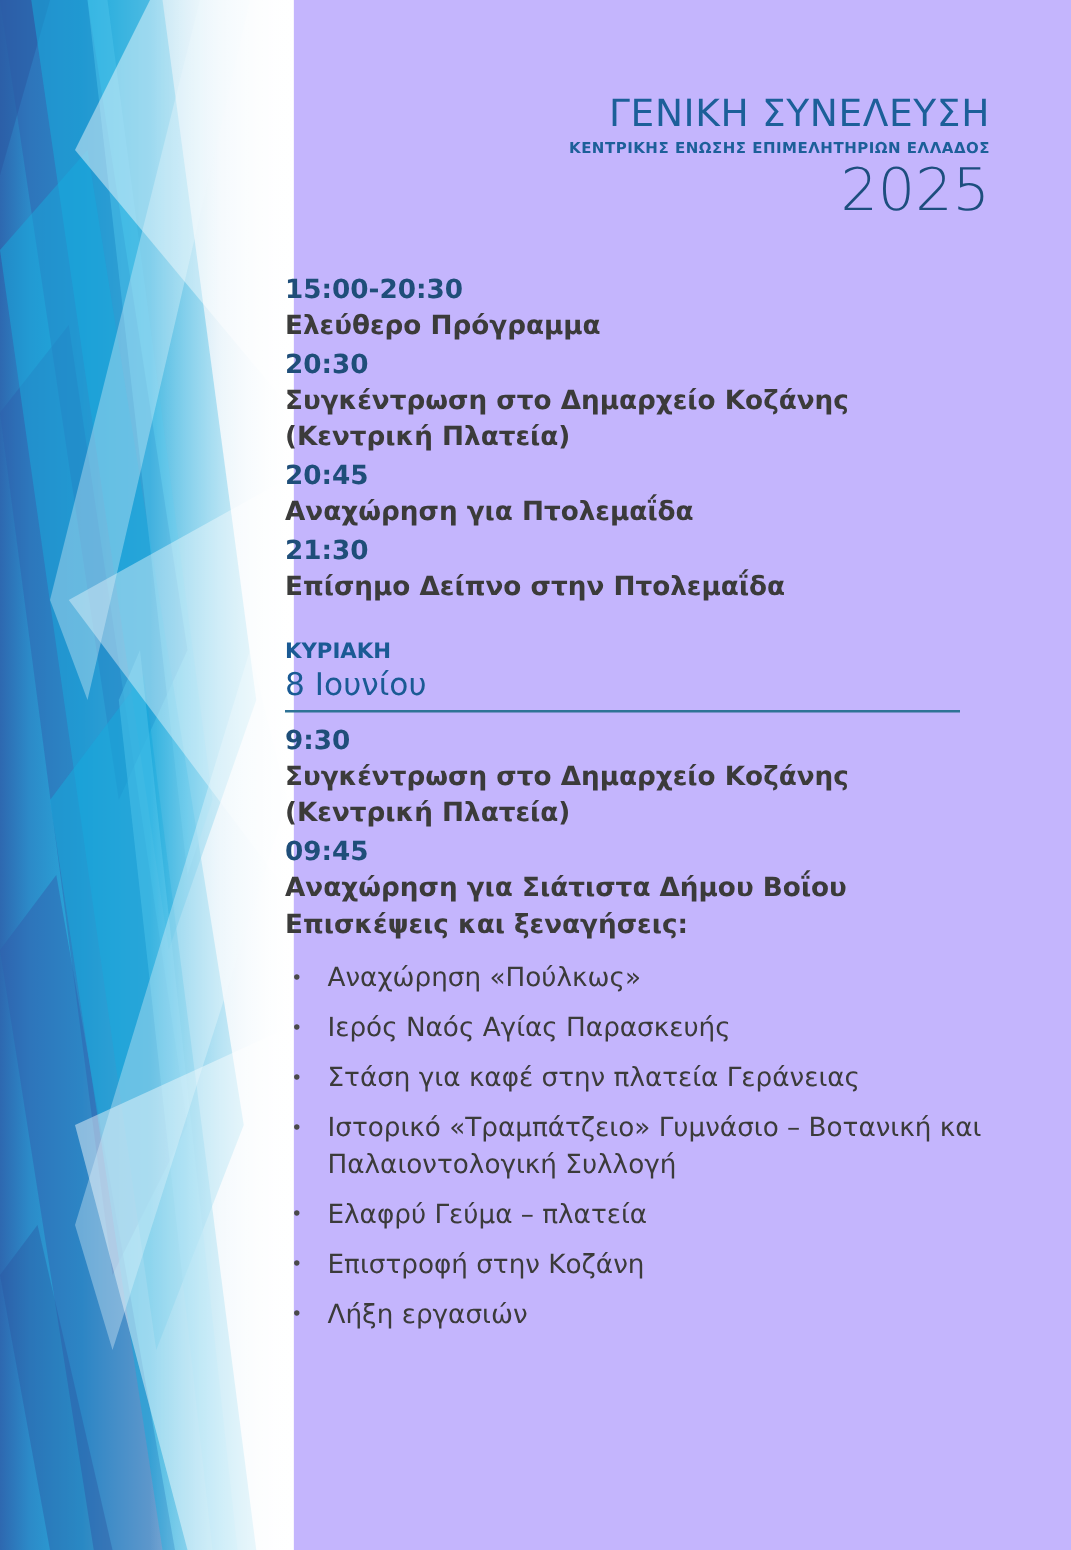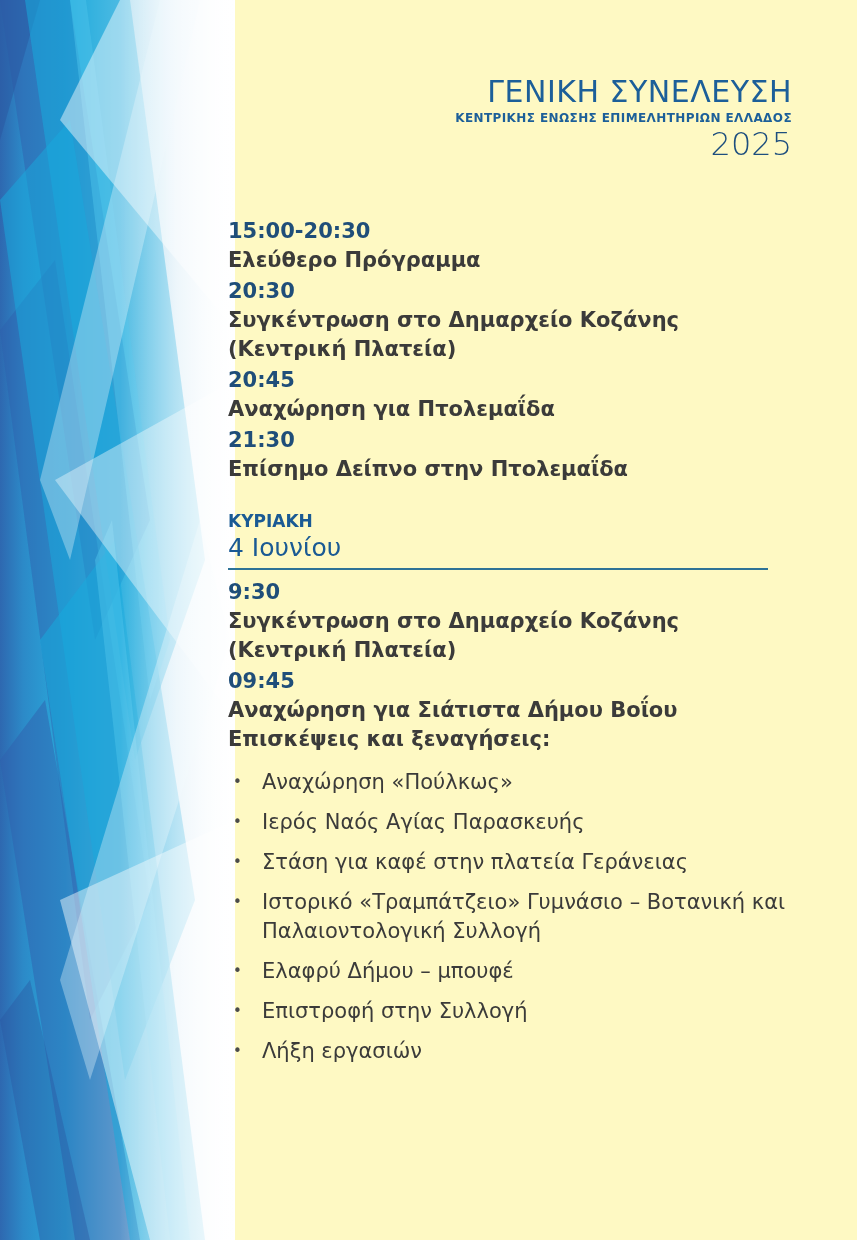--- a/index.html
+++ b/index.html
@@ -1,34 +1,34 @@
 <!DOCTYPE html>
 <html lang="el"><head>
 <meta charset="utf-8">
 <style>
   html,body{margin:0;padding:0;}
   body{background:#888;font-family:"DejaVu Sans","Liberation Sans",sans-serif;}
   .page{
     position:relative;width:857px;height:1240px;margin:0 auto;
-    background:#fef9c3;overflow:hidden;
+    background:#c4b5fd;overflow:hidden;
   }
   
   .art{position:absolute;left:0;top:0;width:235px;height:1240px;}
   .art svg{display:block;width:100%;height:100%;}
 
   
   .header{position:absolute;top:76px;right:65px;text-align:right;}
   .header .title{
     font-size:30px;font-weight:400;color:#1c5f99;letter-spacing:0.5px;line-height:1.05;
   }
   .header .subtitle{
     font-size:12px;font-weight:700;color:#1c5f99;letter-spacing:0.4px;margin-top:3px;
   }
   .header .year{
-    font-size:32px;font-weight:300;color:#1d4e7e;line-height:1.05;margin-top:3px;
+    font-size:47px;font-weight:300;color:#1d4e7e;line-height:1.05;margin-top:3px;
   }
 
   
   .content{position:absolute;left:228px;top:217px;width:564px;}
   .entry{margin:0;}
   .entry + .entry .time{margin-top:2px;}
   .time{
     font-size:21px;font-weight:700;color:#1f4e79;line-height:1.38;
   }
   .desc{
@@ -120,21 +120,21 @@
       <div class="time">20:45</div>
       <div class="desc">Αναχώρηση για Πτολεμαΐδα</div>
     </div>
     <div class="entry">
       <div class="time">21:30</div>
       <div class="desc">Επίσημο Δείπνο στην Πτολεμαΐδα</div>
     </div>
 
     <div class="day-header">
       <div class="day-name">ΚΥΡΙΑΚΗ</div>
-      <div class="day-date">4 Ιουνίου</div>
+      <div class="day-date">8 Ιουνίου</div>
       <div class="rule"></div>
     </div>
 
     <div class="day2-entries">
       <div class="entry">
         <div class="time">9:30</div>
         <div class="desc">Συγκέντρωση στο Δημαρχείο Κοζάνης</div>
         <div class="desc">(Κεντρική Πλατεία)</div>
       </div>
       <div class="entry">
@@ -156,25 +156,25 @@
       <li>
         <span class="marker">•</span>
         <span class="visit-text">Στάση για καφέ στην πλατεία Γεράνειας</span>
       </li>
       <li>
         <span class="marker">•</span>
         <span class="visit-text">Ιστορικό «Τραμπάτζειο» Γυμνάσιο – Βοτανική και Παλαιοντολογική Συλλογή</span>
       </li>
       <li>
         <span class="marker">•</span>
-        <span class="visit-text">Ελαφρύ Δήμου – μπουφέ</span>
+        <span class="visit-text">Ελαφρύ Γεύμα – πλατεία</span>
       </li>
       <li>
         <span class="marker">•</span>
-        <span class="visit-text">Επιστροφή στην Συλλογή</span>
+        <span class="visit-text">Επιστροφή στην Κοζάνη</span>
       </li>
       <li>
         <span class="marker">•</span>
         <span class="visit-text">Λήξη εργασιών</span>
       </li>
     </ul>
 
   </div>
 </div>
 

